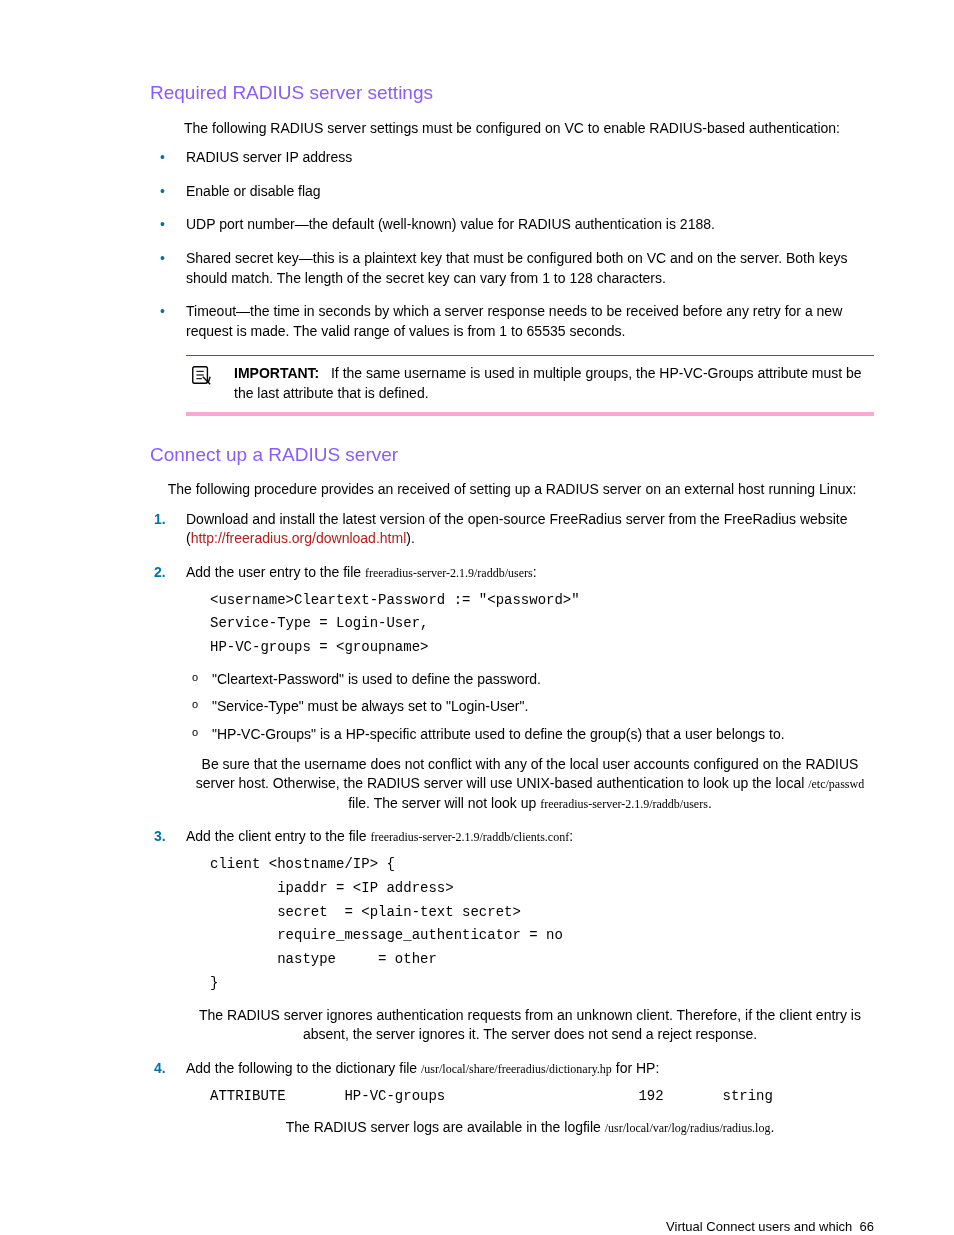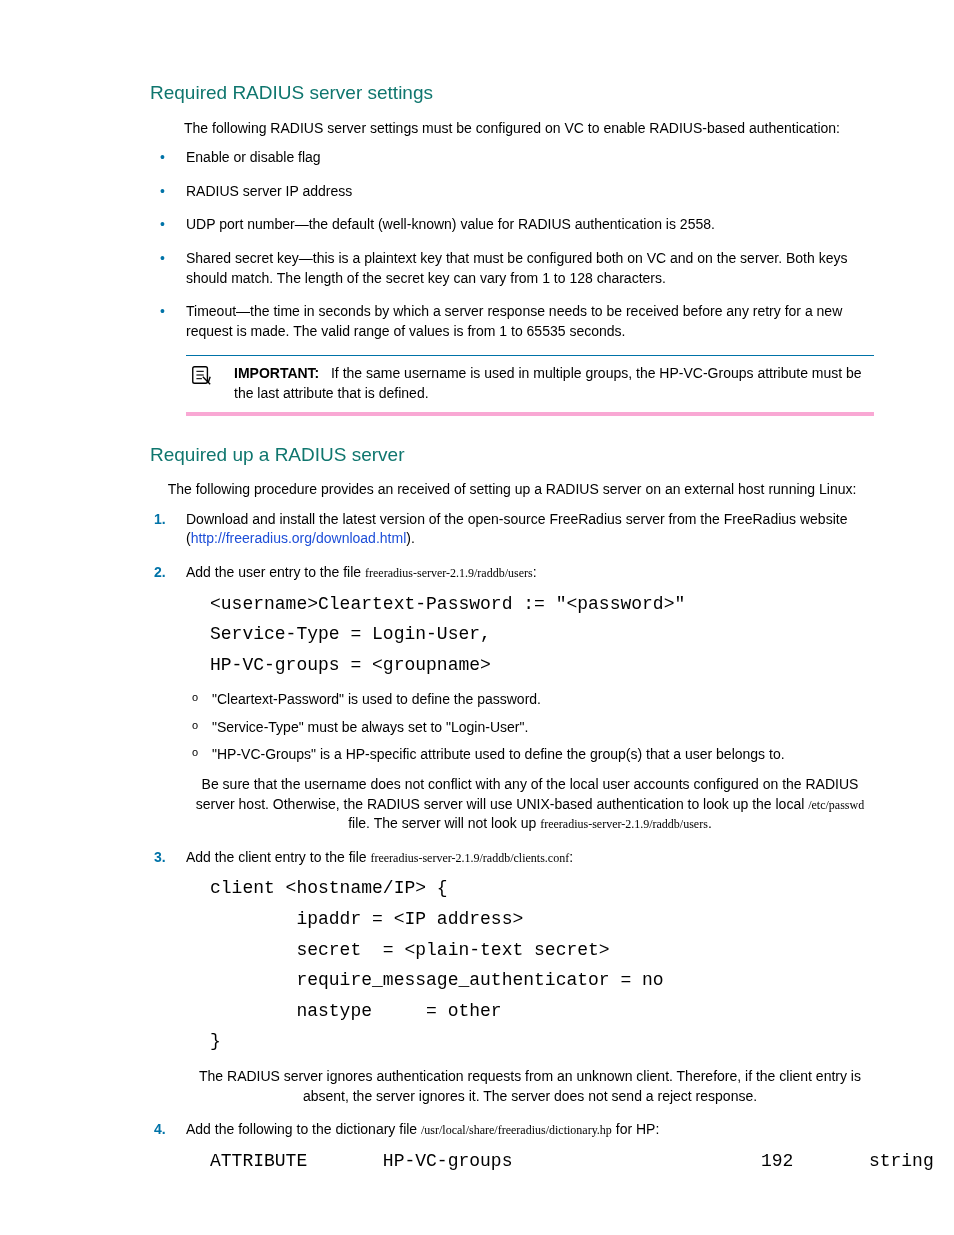--- a/index.html
+++ b/index.html
@@ -7,21 +7,21 @@
     font-size: 14px;
     color: #000;
     background: #fff;
     margin: 0;
     padding: 80px 80px 40px 150px;
     width: 954px;
     box-sizing: border-box;
     line-height: 1.4;
   }
   h2 {
-    color: #0f766e;
+    color: #8b5cf6;
     font-weight: normal;
     font-size: 19px;
     margin: 0 0 12px 0;
   }
   p { margin: 0 0 10px 0; text-align: center; }
   ul.bullets {
     list-style: none;
     padding: 0;
     margin: 6px 0 14px 0;
   }
@@ -71,21 +71,21 @@
     top: 8px;
     width: 22px;
     height: 22px;
   }
   .mono {
     font-family: Liberation Serif, serif;
     font-size: 12px;
   }
   pre.block {
     font-family: "Courier New", monospace;
-    font-size: 18px;
+    font-size: 14px;
     white-space: pre;
     margin: 6px 0 10px 24px;
     line-height: 1.7;
   }
   ul.sub {
     list-style: none;
     padding: 0;
     margin: 8px 0 10px 0;
   }
   ul.sub > li {
@@ -93,58 +93,58 @@
     padding-left: 26px;
     margin-bottom: 8px;
   }
   ul.sub > li::before {
     content: "o";
     position: absolute;
     left: 6px;
     top: 0;
     font-size: 11px;
   }
-  a.link { color: #1d4ed8; text-decoration: none; }
+  a.link { color: #b91c1c; text-decoration: none; }
   .footer {
     position: relative;
     margin-top: 80px;
     text-align: right;
     font-size: 13px;
   }
   .sect2 { margin-top: 26px; }
 </style>
 </head>
 <body>
 
 <h2>Required RADIUS server settings</h2>
 <p>The following RADIUS server settings must be configured on VC to enable RADIUS-based authentication:</p>
 <ul class="bullets">
+  <li>RADIUS server IP address</li>
   <li>Enable or disable flag</li>
-  <li>RADIUS server IP address</li>
-  <li>UDP port number—the default (well-known) value for RADIUS authentication is 2558.</li>
+  <li>UDP port number—the default (well-known) value for RADIUS authentication is 2188.</li>
   <li>Shared secret key—this is a plaintext key that must be configured both on VC and on the server. Both keys should match. The length of the secret key can vary from 1 to 128 characters.</li>
   <li>Timeout—the time in seconds by which a server response needs to be received before any retry for a new request is made. The valid range of values is from 1 to 65535 seconds.</li>
 </ul>
 
 <div class="note-box">
   <svg class="note-icon" viewBox="0 0 24 24">
     <rect x="3" y="3" width="16" height="18" rx="2" fill="none" stroke="#000" stroke-width="1.5"></rect>
     <line x1="7" y1="8" x2="15" y2="8" stroke="#000" stroke-width="1.2"></line>
     <line x1="7" y1="12" x2="15" y2="12" stroke="#000" stroke-width="1.2"></line>
     <line x1="7" y1="16" x2="13" y2="16" stroke="#000" stroke-width="1.2"></line>
     <path d="M14 14 L22 22 M22 14 L20 20" stroke="#000" stroke-width="1.5" fill="none"></path>
   </svg>
   <span>
     <b>IMPORTANT:</b>
     &nbsp;&nbsp;<span>If the same username is used in multiple groups, the HP-VC-Groups attribute must be the last attribute that is defined.</span>
   </span>
 </div>
 
 <div class="sect2">
-<h2>Required up a RADIUS server</h2>
+<h2>Connect up a RADIUS server</h2>
 <p>The following procedure provides an received of setting up a RADIUS server on an external host running Linux:</p>
 
 <ol class="steps">
   <li>
     <span>Download and install the latest version of the open-source FreeRadius server from the FreeRadius website (</span><a class="link">http://freeradius.org/download.html</a><span>).</span>
   </li>
 
   <li>
     <span>Add the user entry to the file </span><span class="mono">freeradius-server-2.1.9/raddb/users</span><span>:</span>
     <pre class="block">&lt;username&gt;Cleartext-Password := "&lt;password&gt;"
@@ -167,19 +167,22 @@
         secret  = &lt;plain-text secret&gt;
         require_message_authenticator = no
         nastype     = other
 }</pre>
     <p>The RADIUS server ignores authentication requests from an unknown client. Therefore, if the client entry is absent, the server ignores it. The server does not send a reject response.</p>
   </li>
 
   <li>
     <span>Add the following to the dictionary file </span><span class="mono">/usr/local/share/freeradius/dictionary.hp</span><span> for HP:</span>
     <pre class="block">ATTRIBUTE       HP-VC-groups                       192       string</pre>
+    <p>
+      <span>The RADIUS server logs are available in the logfile </span><span class="mono">/usr/local/var/log/radius/radius.log</span><span>.</span>
+    </p>
   </li>
 </ol>
 </div>
 
 <div class="footer">
   <span>Virtual Connect users and which</span>&nbsp;&nbsp;<span>66</span>
 </div>
 
 </body></html>

